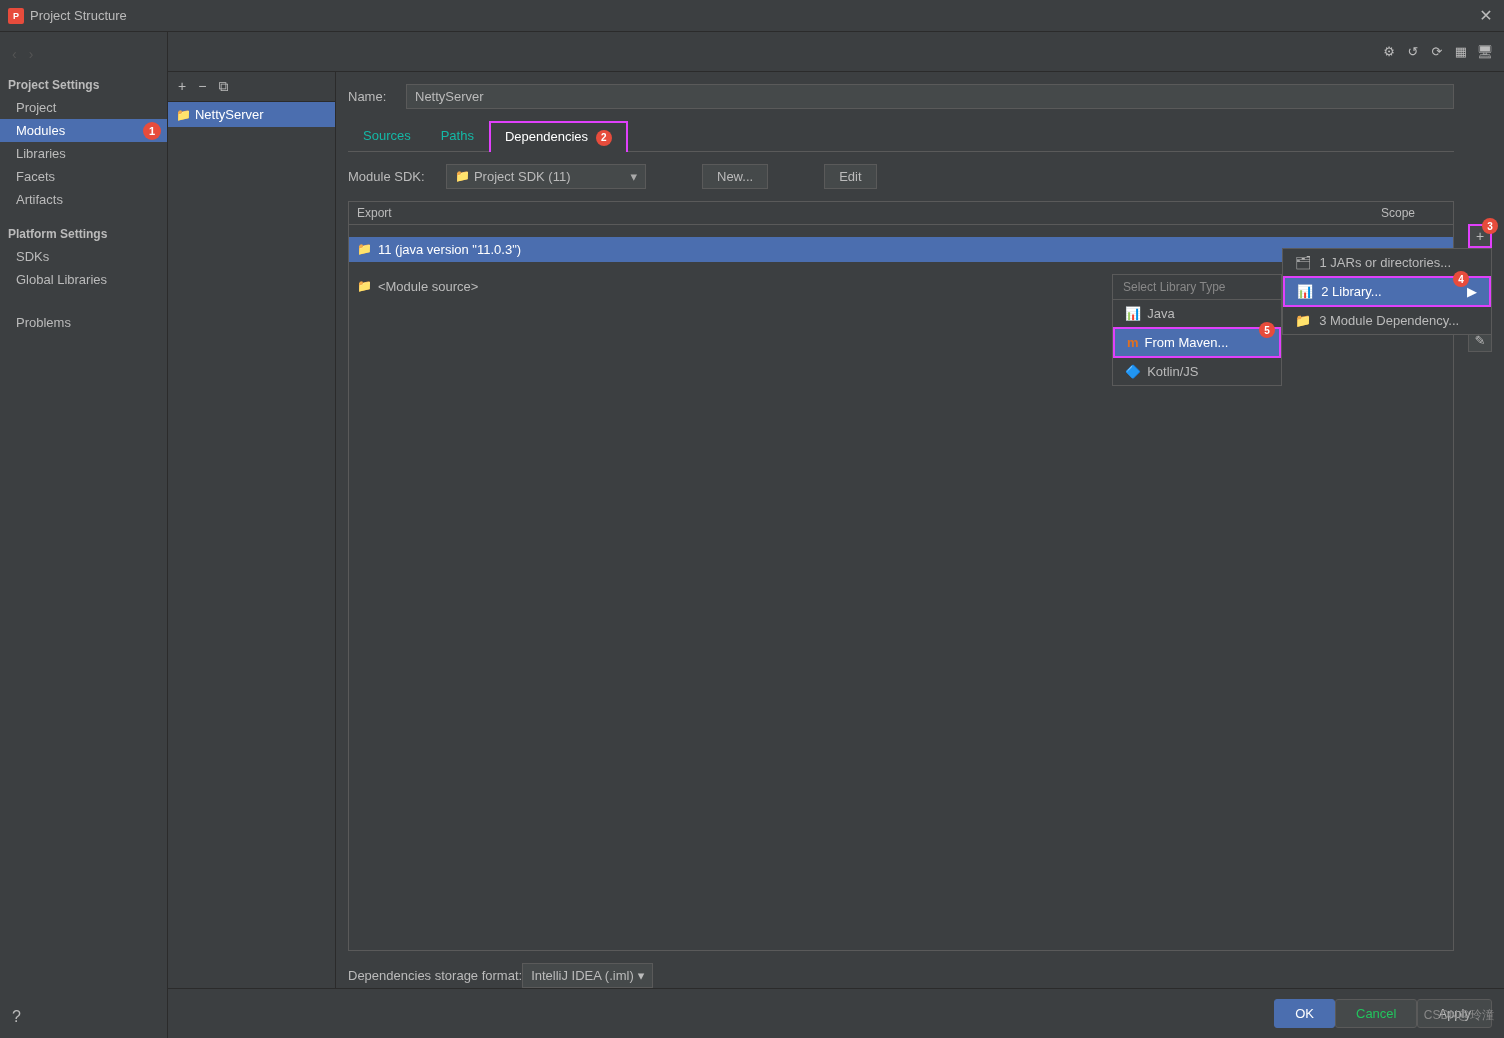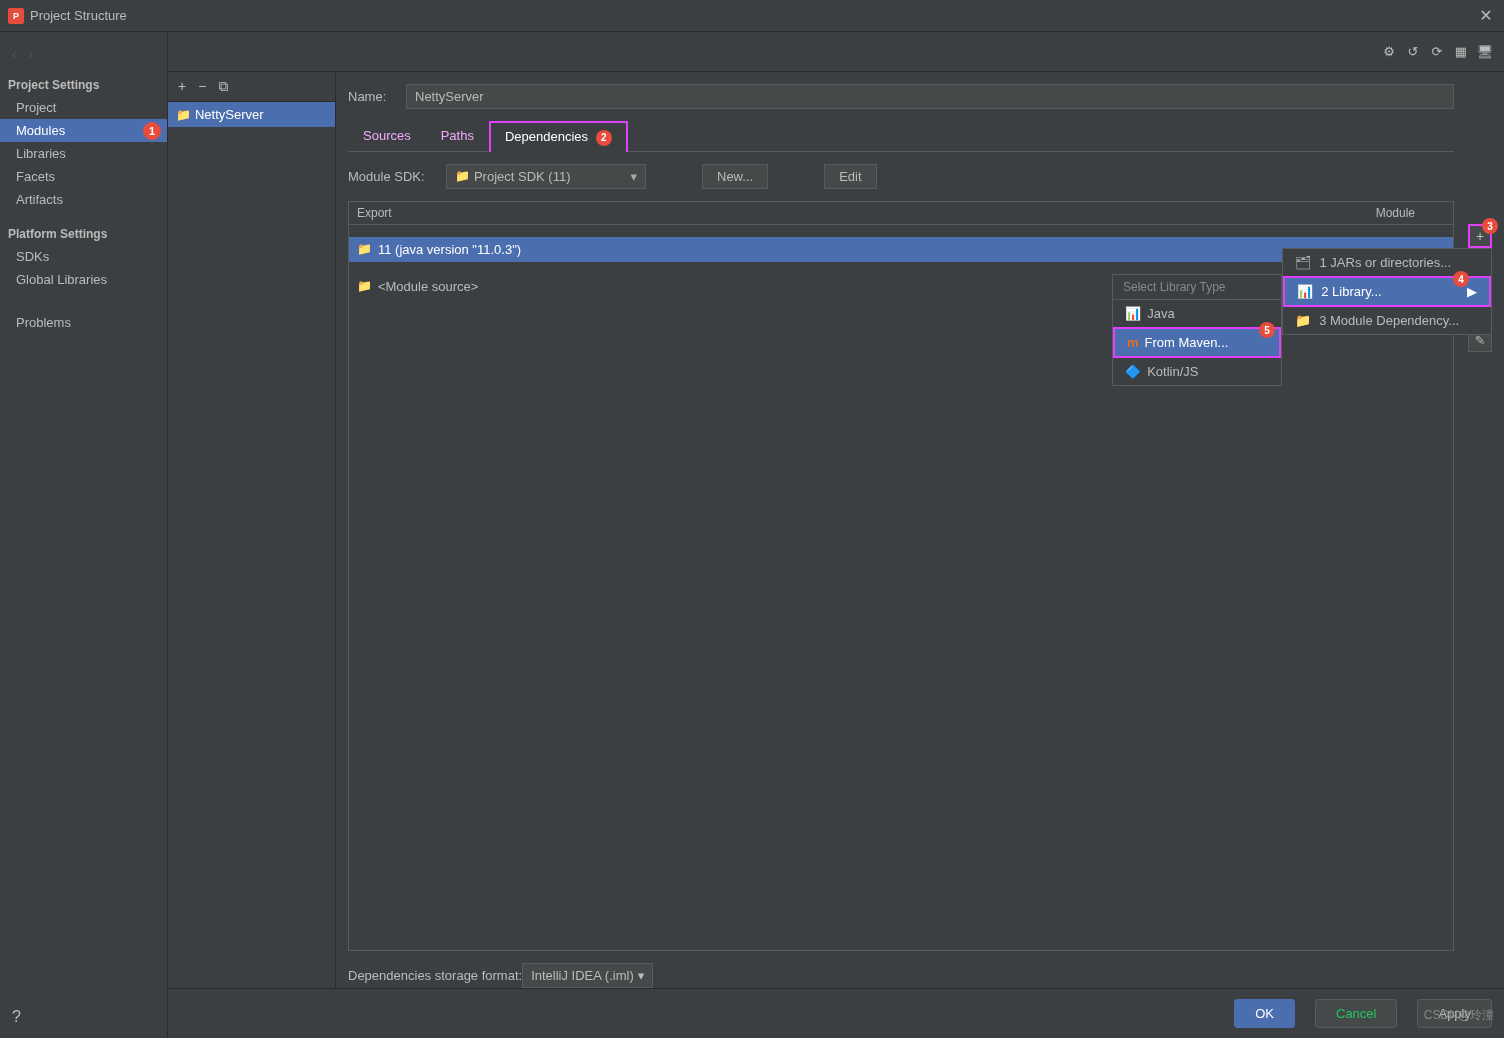--- a/index.html
+++ b/index.html
@@ -207,21 +207,21 @@
 
     
     .tabs-row {
       display: flex;
       margin-bottom: 12px;
       border-bottom: 1px solid #5a5a5a;
     }
     .tab {
       padding: 6px 14px;
       cursor: pointer;
-      color: #f0abfc;
+      color: #14b8a6;
       font-size: 13px;
       border: 1px solid transparent;
       border-bottom: none;
       margin-bottom: -1px;
     }
     .tab.active {
       color: white;
       border-color: #e040fb;
       border-width: 2px;
       background: #3c3f41;
@@ -326,21 +326,21 @@
 
     
     .bottom-bar {
       height: 50px;
       background: #3c3f41;
       border-top: 1px solid #2b2b2b;
       display: flex;
       align-items: center;
       justify-content: flex-end;
       padding: 0 12px;
-      gap: 20px;
+      gap: 0;
     }
     .bottom-btn {
       padding: 6px 20px;
       font-size: 13px;
       cursor: pointer;
       border-radius: 3px;
     }
     .bottom-btn.ok {
       background: #4b6eaf;
       color: white;
@@ -486,21 +486,21 @@
             <span>Project SDK (11)</span>
             <span class="sdk-chevron">▾</span>
           </div>
           <button class="sdk-btn">New...</button>
           <button class="sdk-btn">Edit</button>
         </div>
 
         <div class="deps-table-container">
           <div class="deps-table-header">
             <span class="deps-col-export">Export</span>
-            <span class="deps-col-scope">Module</span>
+            <span class="deps-col-scope">Scope</span>
           </div>
 
           <div class="deps-row selected">
             <span class="deps-row-icon">📁</span>
             <span class="deps-row-text">11 (java version "11.0.3")</span>
           </div>
           <div class="deps-row">
             <span class="deps-row-icon">📁</span>
             <span class="deps-row-text">&lt;Module source&gt;</span>
           </div>

